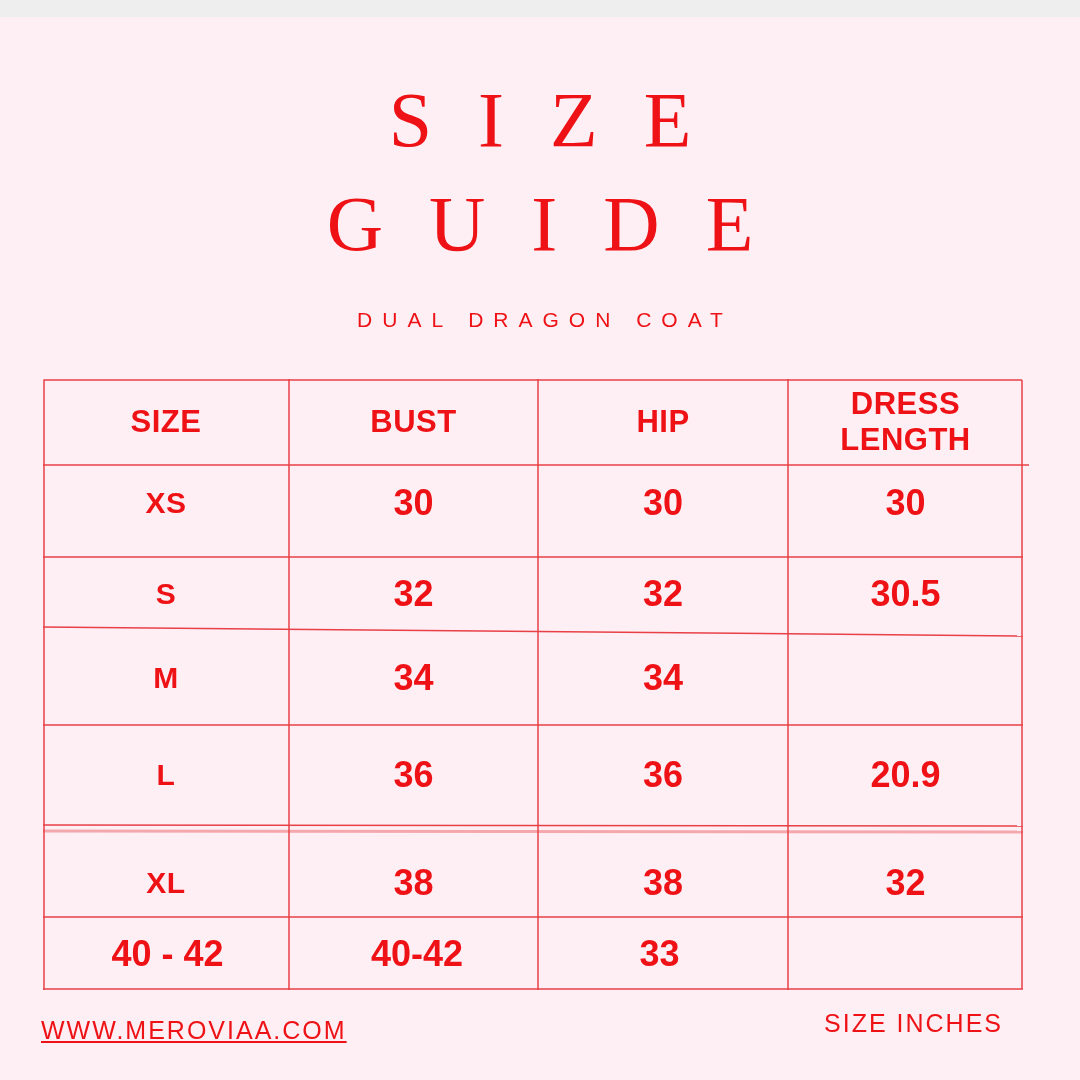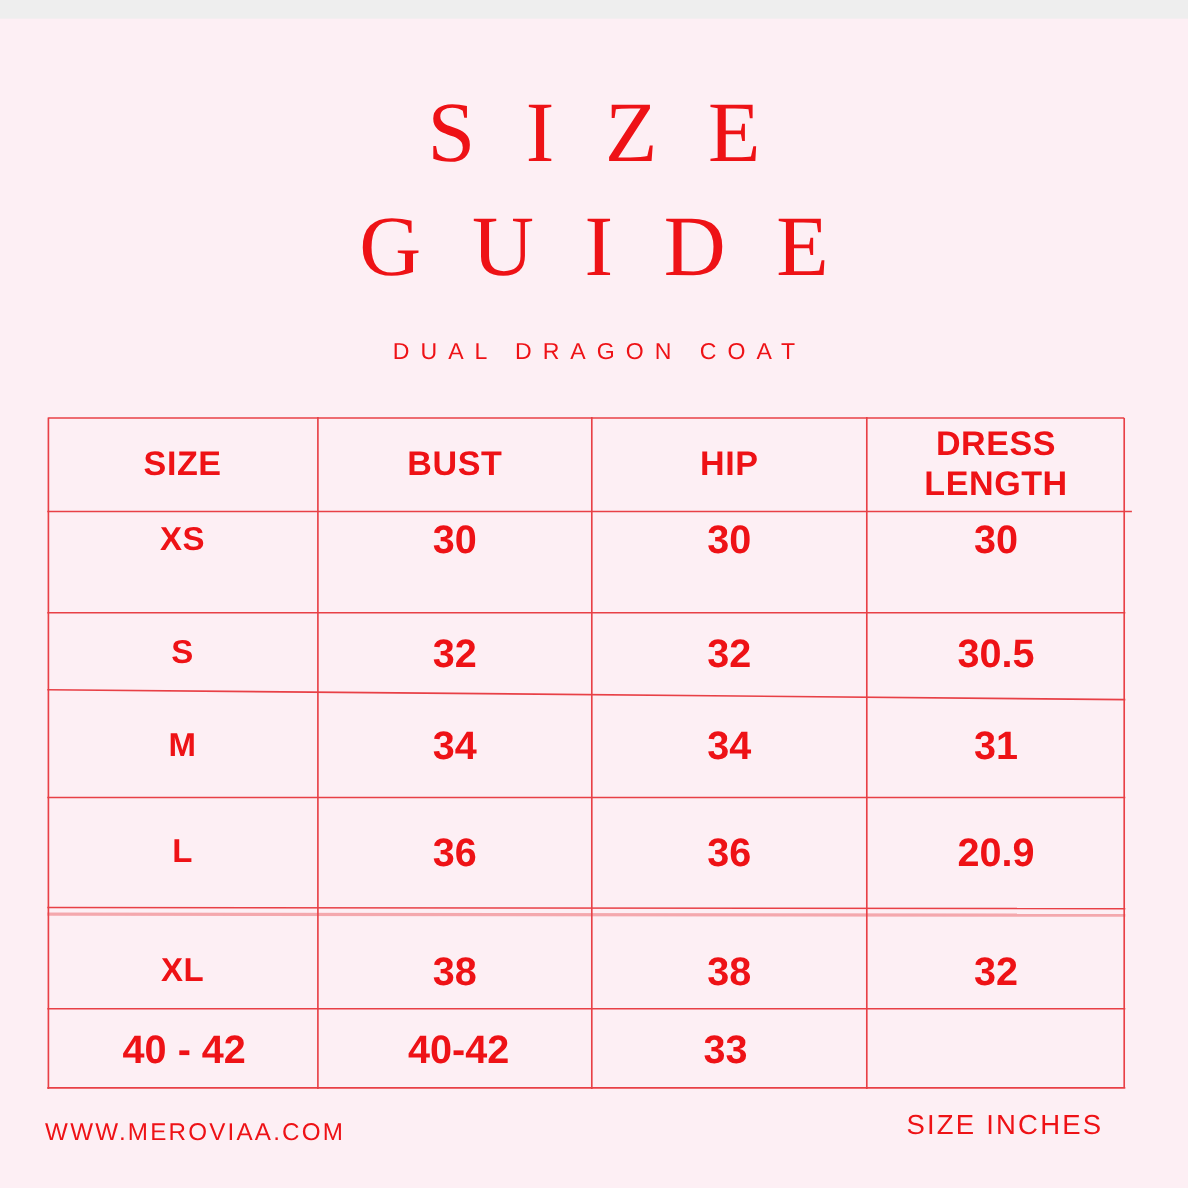--- a/index.html
+++ b/index.html
@@ -75,22 +75,23 @@
     font-size:30px;
     letter-spacing:.5px;
   }
   .val{
     font-weight:700;
     font-size:36px;
   }
   
   .footer-left{
     position:absolute;left:41px;top:999px;
-    font-size:22px;letter-spacing:2px;
+    font-size:25px;letter-spacing:2px;
     color:var(--red);
+    text-decoration:underline;
   }
   .footer-right{
     position:absolute;right:77px;top:992px;
     font-size:25px;letter-spacing:2px;
     color:var(--red);
   }
 </style>
 </head>
 <body>
 
@@ -128,39 +129,38 @@
       <line x1="745" y1="0" x2="745" y2="611"></line>
     </svg>
 
     <div class="trow" style="top:0;height:86px;">
       <div class="cell c0 hcell">SIZE</div>
       <div class="cell c1 hcell">BUST</div>
       <div class="cell c2 hcell">HIP</div>
       <div class="cell c3 hcell">DRESS LENGTH</div>
     </div>
 
-    <div class="trow" style="top:78px;height:68px;justify-content:space-between;">
+    <div class="trow" style="top:90px;height:68px;justify-content:space-between;">
       <div class="cell c0 size-label">XS</div>
       <div class="cell c1 val">30</div>
       <div class="cell c2 val">30</div>
       <div class="cell c3 val">30</div>
     </div>
 
     <div class="trow" style="top:178px;height:74px;">
       <div class="cell c0 size-label">S</div>
       <div class="cell c1 val">32</div>
       <div class="cell c2 val">32</div>
       <div class="cell c3 val">30.5</div>
     </div>
 
     <div class="trow" style="top:252px;height:94px;">
       <div class="cell c0 size-label">M</div>
       <div class="cell c1 val">34</div>
       <div class="cell c2 val">34</div>
-      <div class="cell c3 val">31</div>
     </div>
 
     <div class="trow" style="top:346px;height:100px;">
       <div class="cell c0 size-label">L</div>
       <div class="cell c1 val">36</div>
       <div class="cell c2 val">36</div>
       <div class="cell c3 val">20.9</div>
     </div>
 
     <div class="trow" style="top:460px;height:88px;">

